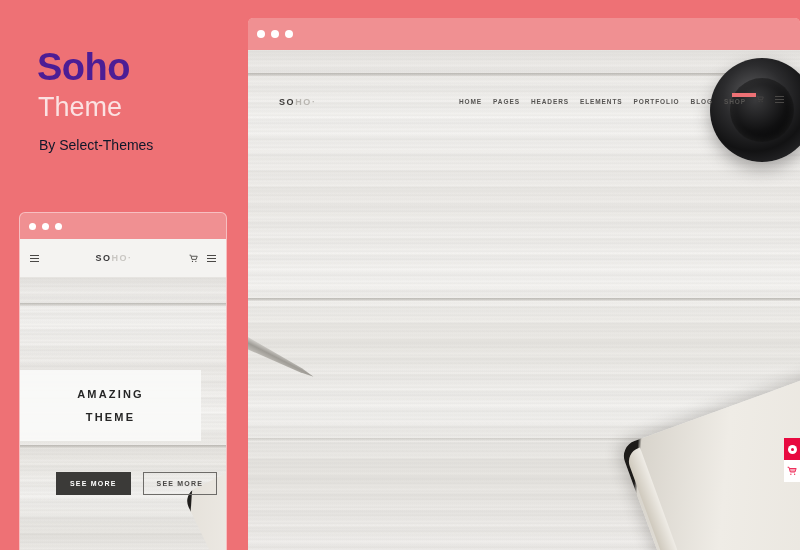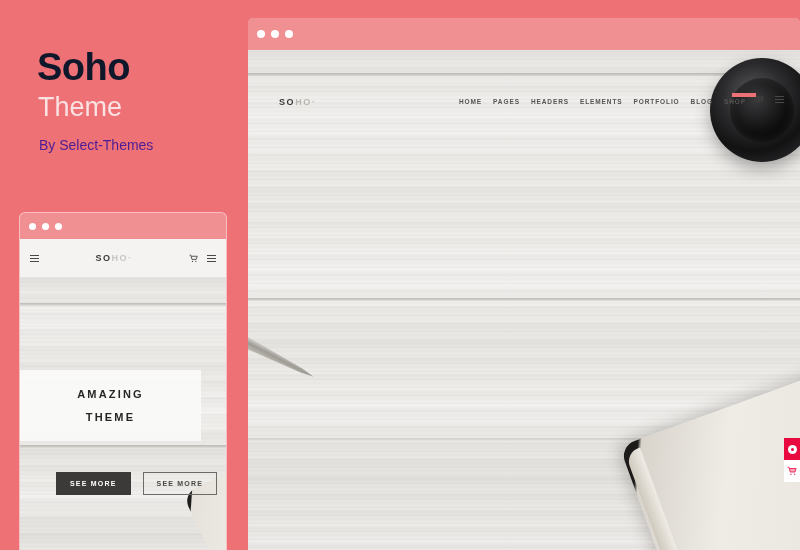--- a/index.html
+++ b/index.html
@@ -29,41 +29,41 @@
     background: #ee7175;
     z-index: 5;
   }
 
   .promo-title {
     position: absolute;
     left: 37px;
     top: 48px;
     font-size: 38px;
     font-weight: bold;
-    color: #0f172a;
+    color: #4c1d95;
     letter-spacing: -0.5px;
     line-height: 1;
   }
 
   .promo-sub {
     position: absolute;
     left: 38px;
     top: 94px;
     font-size: 27px;
     font-weight: 300;
     color: #fbe2e2;
     line-height: 1;
   }
 
   .promo-author {
     position: absolute;
     left: 39px;
     top: 138px;
     font-size: 14px;
-    color: #4c1d95;
+    color: #0f172a;
     line-height: 1;
   }
 
   
   .win {
     position: absolute;
     background: #fca5a5;
     overflow: hidden;
   }
 

